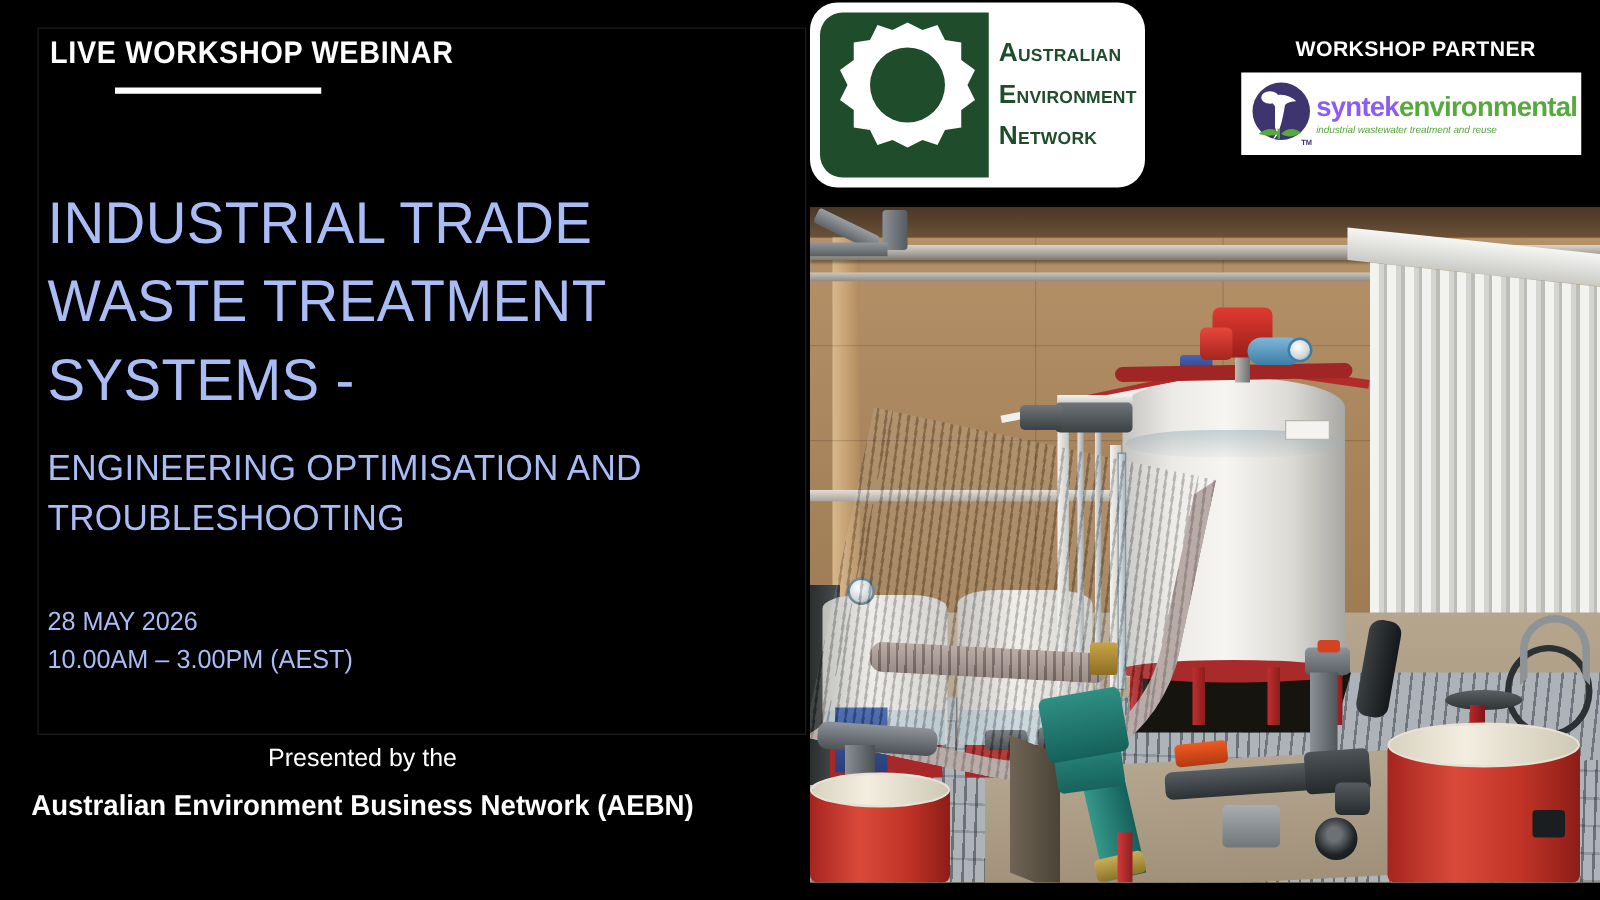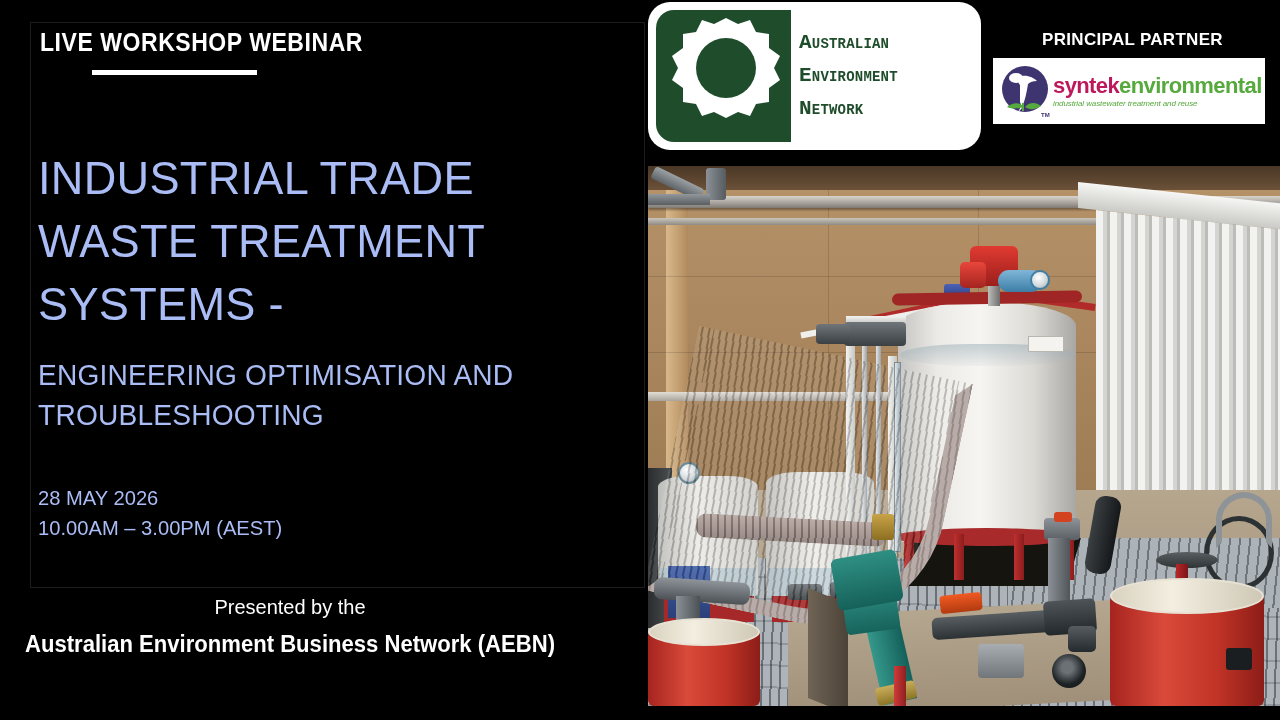--- a/index.html
+++ b/index.html
@@ -117,28 +117,27 @@
     margin-top: 20px;
     font-size: 32px;
     font-weight: bold;
     letter-spacing: 0.5px;
   }
 
   
   .aebn-logo {
     position: absolute;
     left: 648px; top: 2px;
-    width: 333px; height: 148px;
+    width: 268px; height: 148px;
     background: #ffffff;
     border-radius: 22px;
     box-sizing: border-box;
     padding: 8px;
     display: flex;
     align-items: stretch;
-    font-family: Liberation Mono, monospace;
   }
   .aebn-gear-box {
     width: 135px;
     flex: 0 0 135px;
     background: #1f4d2b;
     border-radius: 18px 0 0 18px;
     position: relative;
     overflow: hidden;
   }
   .aebn-gear-box svg { position: absolute; left: 14px; top: 2px; }
@@ -195,21 +194,21 @@
     flex: 1 1 auto;
     padding-left: 2px;
   }
   .syntek-name {
     font-size: 22px;
     font-weight: bold;
     line-height: 24px;
     letter-spacing: -0.6px;
     white-space: nowrap;
   }
-  .syn-a { color: #be185d; }
+  .syn-a { color: #8b5cf6; }
   .syn-b { color: #56a93c; }
   .syntek-tag {
     font-size: 8px;
     font-style: italic;
     color: #56a93c;
     line-height: 11px;
     letter-spacing: -0.1px;
     white-space: nowrap;
   }
   .syntek-tm {
@@ -675,21 +674,21 @@
       </svg>
     </div>
     <div class="aebn-wordmark">
       <div class="aebn-word"><span class="cap">A</span><span>USTRALIAN</span></div>
       <div class="aebn-word"><span class="cap">E</span><span>NVIRONMENT</span></div>
       <div class="aebn-word"><span class="cap">N</span><span>ETWORK</span></div>
     </div>
   </div>
 
   <div class="partner-block">
-    <div class="partner-label">PRINCIPAL PARTNER</div>
+    <div class="partner-label">WORKSHOP PARTNER</div>
 
     <div class="syntek-card">
       <div class="syntek-mark">
         <svg width="52" height="56" viewBox="0 0 52 56">
           <circle cx="26" cy="26" r="23" fill="#3d3470"></circle>
           <ellipse cx="17" cy="15" rx="7" ry="5" fill="#ffffff"></ellipse>
           <path d="M23 13 C29 12 35 15 38 18 C34 18 31 19 29 21 C28 27 27 33 25 39 L23 44 L21 39 C21 33 21 27 21 22 C19 20 18 17 19 15 Z" fill="#ffffff"></path>
           <path d="M25 40 C24 44 22 47 19 49 C21 46 22 43 22 40 Z" fill="#ffffff"></path>
           <path d="M8 44 C14 39 21 39 25 44 C19 46 13 46 8 44 Z" fill="#56a93c"></path>
           <path d="M26 44 C30 39 37 39 42 43 C36 47 30 47 26 44 Z" fill="#56a93c"></path>

